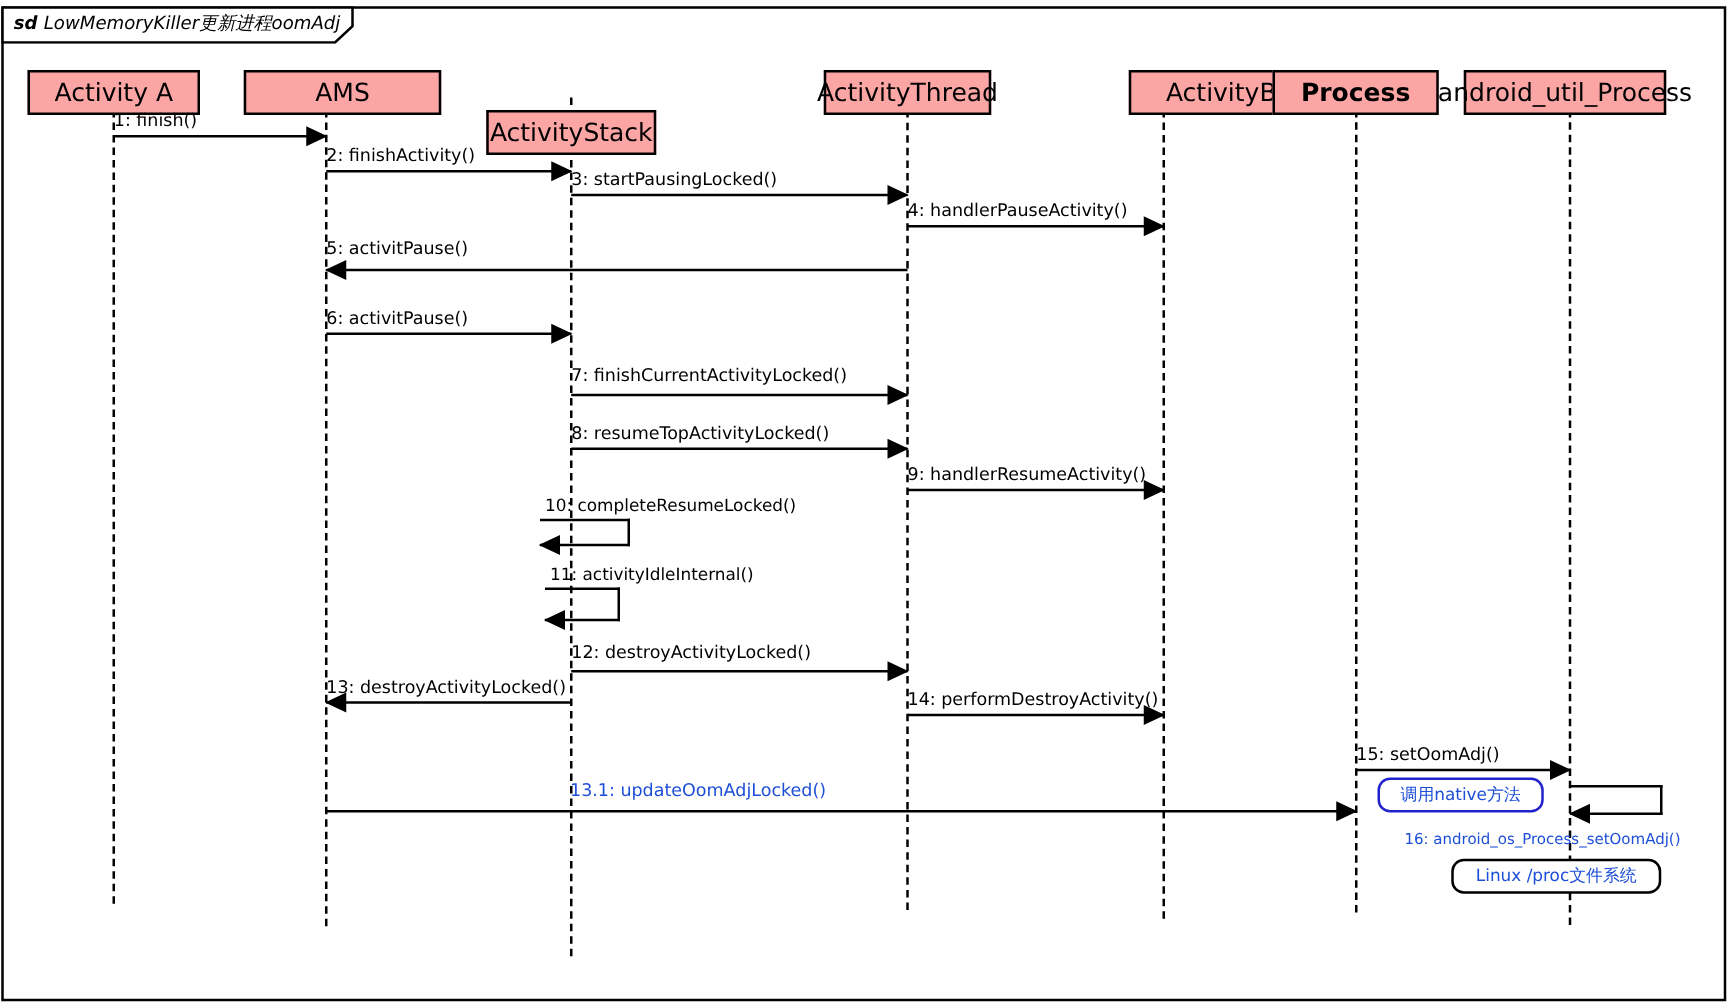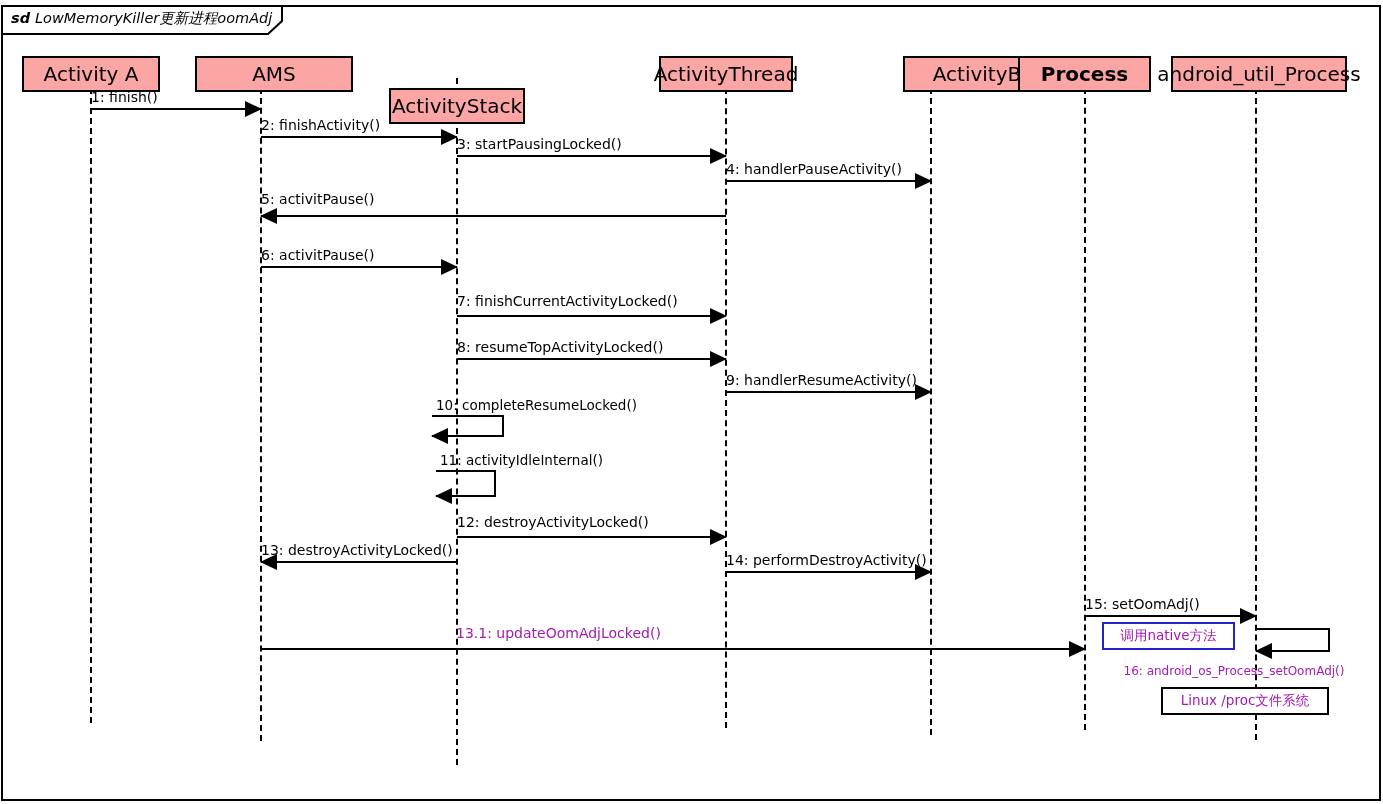--- a/index.html
+++ b/index.html
@@ -24,27 +24,27 @@
                border-top:8px solid transparent; border-bottom:8px solid transparent; border-left:17px solid #000; }
   .msg .ah-l { position:absolute; left:-1px; top:-9px; width:0; height:0;
                border-top:8px solid transparent; border-bottom:8px solid transparent; border-right:17px solid #000; }
   .msg .lbl { position:absolute; left:0; right:0; bottom:5px; text-align:left; font-size:14px; white-space:nowrap; }
 
   .selfmsg { position:absolute; border-top:2px solid #000; border-right:2px solid #000; border-bottom:2px solid #000; }
   .selfmsg .ah-l { position:absolute; left:-1px; bottom:-9px; width:0; height:0;
                border-top:8px solid transparent; border-bottom:8px solid transparent; border-right:17px solid #000; }
   .selfmsg .lbl { position:absolute; top:-20px; left:4px; font-size:13.5px; white-space:nowrap; }
 
-  .red { color:#a21caf; }
+  .red { color:#1d4ed8; }
   .lbl-131 { left:195px !important; right:auto !important; width:300px; bottom:9px !important; }
 
   .free-label { position:absolute; font-size:12px; white-space:nowrap; text-align:center; }
 
   .note { position:absolute; background:#fff; display:flex; align-items:center; justify-content:center;
-          font-size:13.5px; white-space:nowrap; }
+          font-size:13.5px; white-space:nowrap;border-radius:10px; }
   .note-native { border:2px solid #2323cc; }
   .note-proc { border:2px solid #000; }
 </style>
 </head>
 <body>
 
 <div class="frame"></div>
 
 <div class="title-tab">
   <svg width="284" height="30">
@@ -60,21 +60,21 @@
 <div class="lifeline" style="left:930px; height:657px;"></div>
 <div class="lifeline" style="left:1084px;height:652px;"></div>
 <div class="lifeline" style="left:1255px;height:662px;"></div>
 
 <div class="head" style="left:22px;  width:138px;">Activity A</div>
 <div class="head" style="left:195px; width:158px;">AMS</div>
 <div class="head" style="left:389px; width:136px;margin-top:32px;">ActivityStack</div>
 <div class="head" style="left:659px; width:134px;">ActivityThread</div>
 <div class="head" style="left:863px; width:148px;margin-left:40px;">ActivityB</div>
 <div class="head" style="left:1018px;width:133px;font-weight:bold;">Process</div>
-<div class="head" style="left:1171px;width:176px;">android_util_Process</div>
+<div class="head" style="left:1171px;width:162px;">android_util_Process</div>
 
 <div class="msg" style="left:91px; top:110px; width:170px;">
   <span class="lbl">1: finish()</span>
   <div class="line"></div>
     <div class="ah-r"></div>
 </div>
 
 <div class="msg" style="left:261px; top:138px; width:196px;">
   <span class="lbl">2: finishActivity()</span>
   <div class="line"></div>

